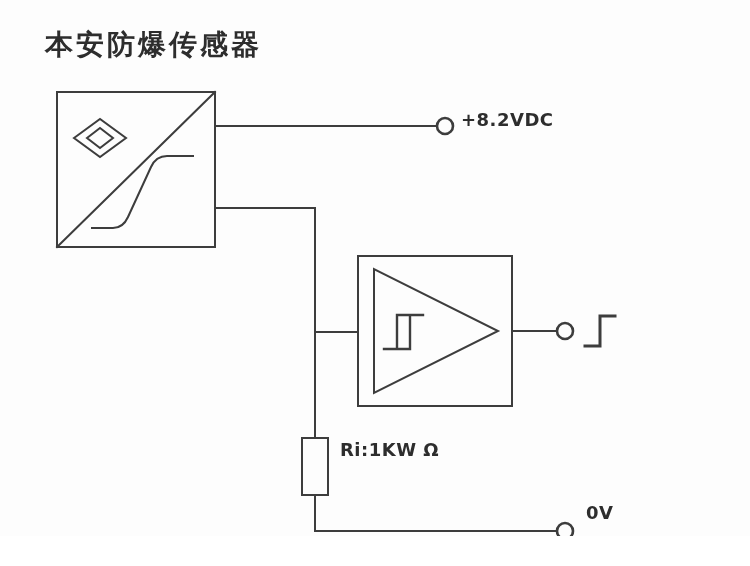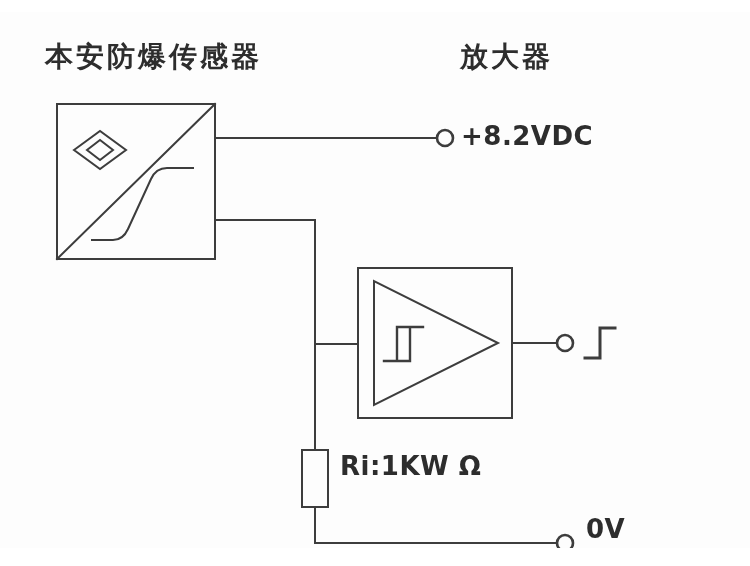--- a/index.html
+++ b/index.html
@@ -2,26 +2,25 @@
 <html><head>
 <meta charset="utf-8">
 <style>
   html,body{margin:0;padding:0;background:#ffffff;}
   .stage{
     position:relative;
     width:750px;height:536px;
     background:#fdfdfd;
     font-family:"DejaVu Sans","Liberation Sans",sans-serif;
     overflow:hidden;
-    margin-top:12px;
   }
   .stage svg{position:absolute;left:0;top:0;}
   .lbl{position:absolute;color:#2d2d2d;white-space:nowrap;line-height:1.2;}
   .title{font-size:28px;font-weight:600;letter-spacing:3px;}
-  .term-label{font-size:26px;font-weight:700;letter-spacing:0.5px;}
+  .term-label{font-size:18px;font-weight:700;letter-spacing:0.5px;}
 </style>
 </head>
 <body>
 
 <div class="stage">
 
   <svg width="750" height="566" viewBox="0 0 750 566">
     <g stroke="#3d3d3d" stroke-width="2" fill="none" stroke-linecap="square" stroke-linejoin="miter">
 
       <g>
@@ -54,21 +53,20 @@
       <circle cx="445" cy="126" r="8" fill="#fdfdfd" stroke-width="2.6"></circle>
       <circle cx="565" cy="331" r="8" fill="#fdfdfd" stroke-width="2.6"></circle>
       <circle cx="565" cy="531" r="8" fill="#fdfdfd" stroke-width="2.6"></circle>
 
       <path stroke-width="3" d="M 585 346 H 600 V 316 H 615"></path>
     </g>
   </svg>
 
   <div class="lbl title" style="left:45px;top:28px">本安防爆传感器</div>
 
-  <div class="lbl title" style="left:460px;top:28px">放大器</div>
 
   <div class="lbl term-label" style="left:461px;top:109px">+8.2VDC</div>
 
   <div class="lbl term-label" style="left:340px;top:439px">Ri:1KW Ω</div>
 
   <div class="lbl term-label" style="left:586px;top:502px">0V</div>
 
 </div>
 
 </body></html>

